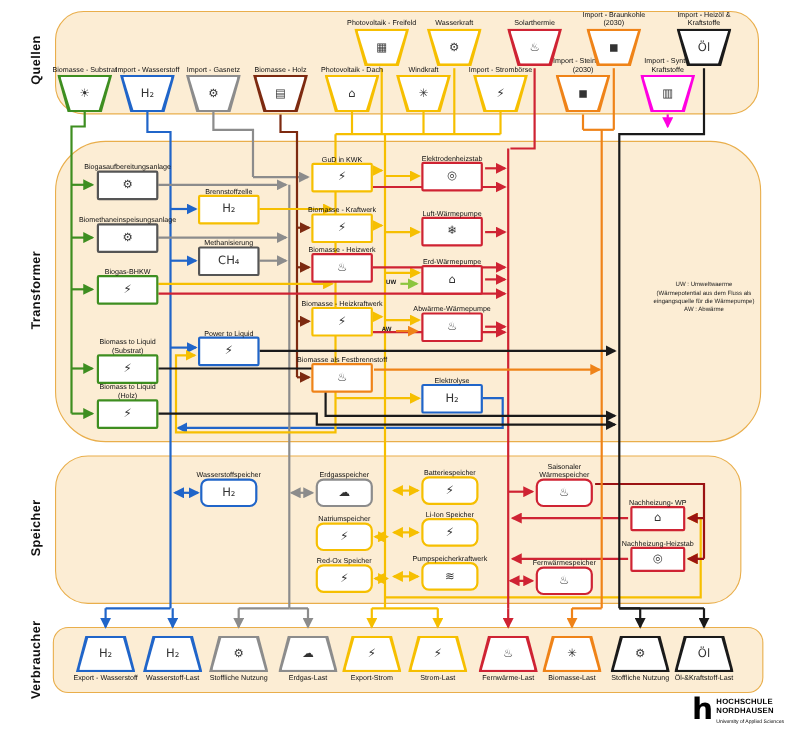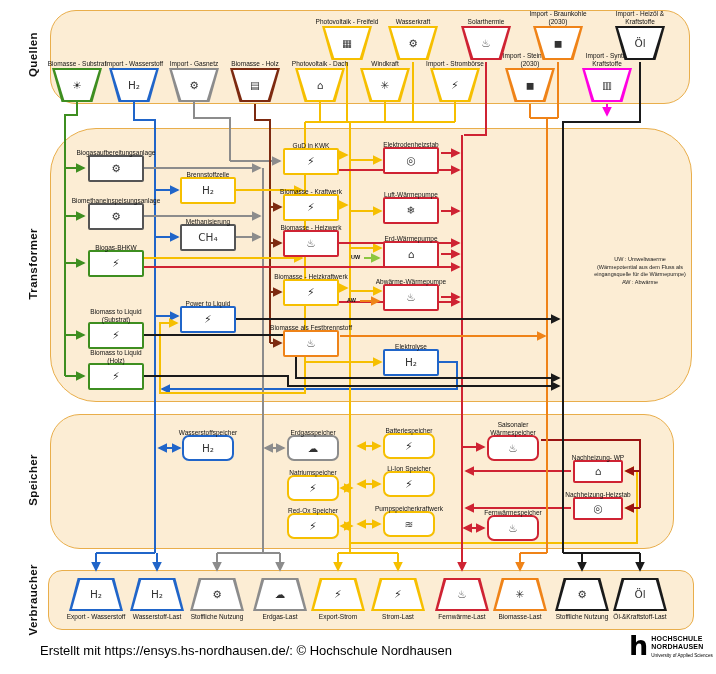--- a/index.html
+++ b/index.html
@@ -222,21 +222,20 @@
   <div class="flowtag" style="left:351px;top:254px;">UW</div>
   <div class="flowtag" style="left:347px;top:297px;">AW</div>
 
   <div id="note">
     <div>UW : Umweltwaerme</div>
     <div>(Wärmepotential aus dem Fluss als</div>
     <div>eingangsquelle für die Wärmepumpe)</div>
     <div>AW : Abwärme</div>
   </div>
 
-  <div id="credit">Erstellt mit https://ensys.hs-nordhausen.de/: © Hochschule Nordhausen</div>
   <div id="logo">
     <div class="hglyph">h</div>
     <div class="ltxt">
       <div class="l1">HOCHSCHULE</div>
       <div class="l1">NORDHAUSEN</div>
       <div class="lsub">University of Applied Sciences</div>
     </div>
   </div>
 
 <div class="node" style="left: 52px; top: 68px; width: 50px; height: 34px;">

